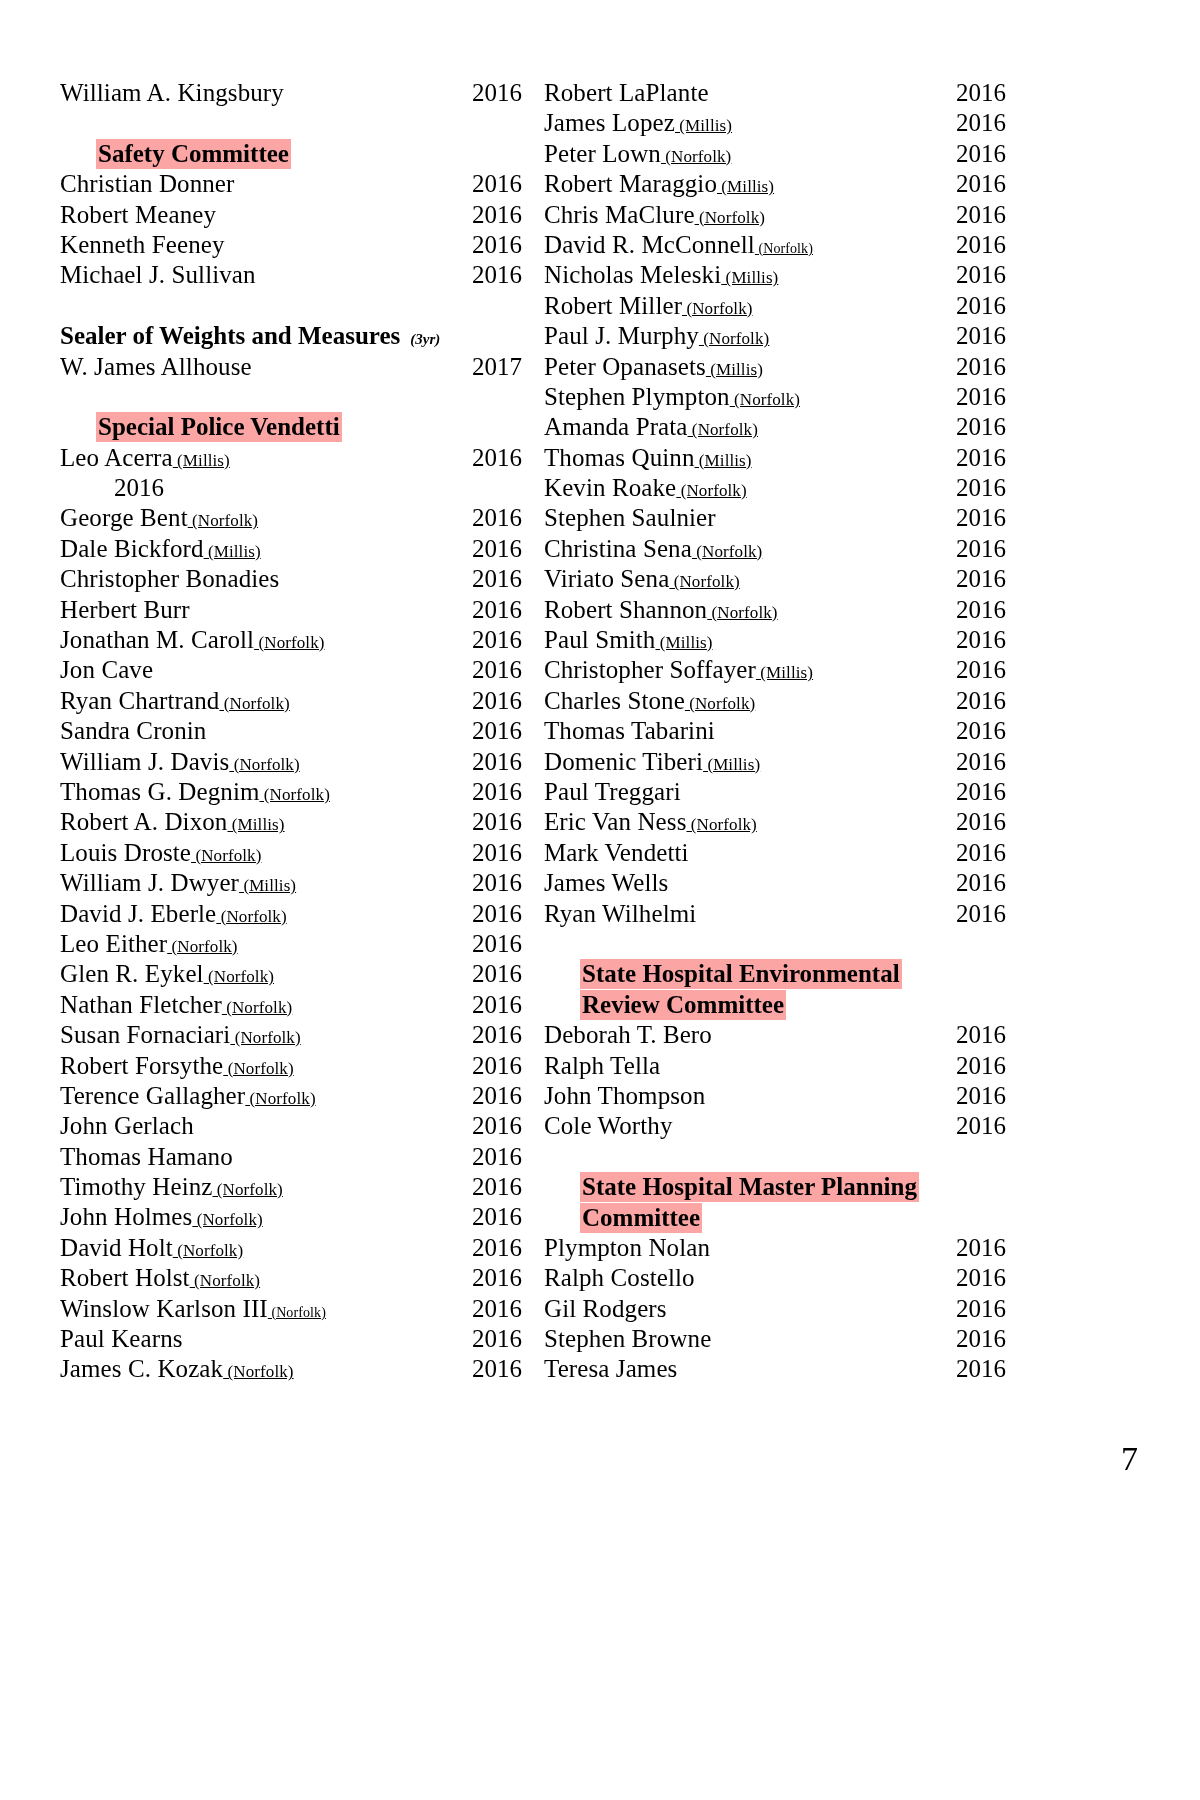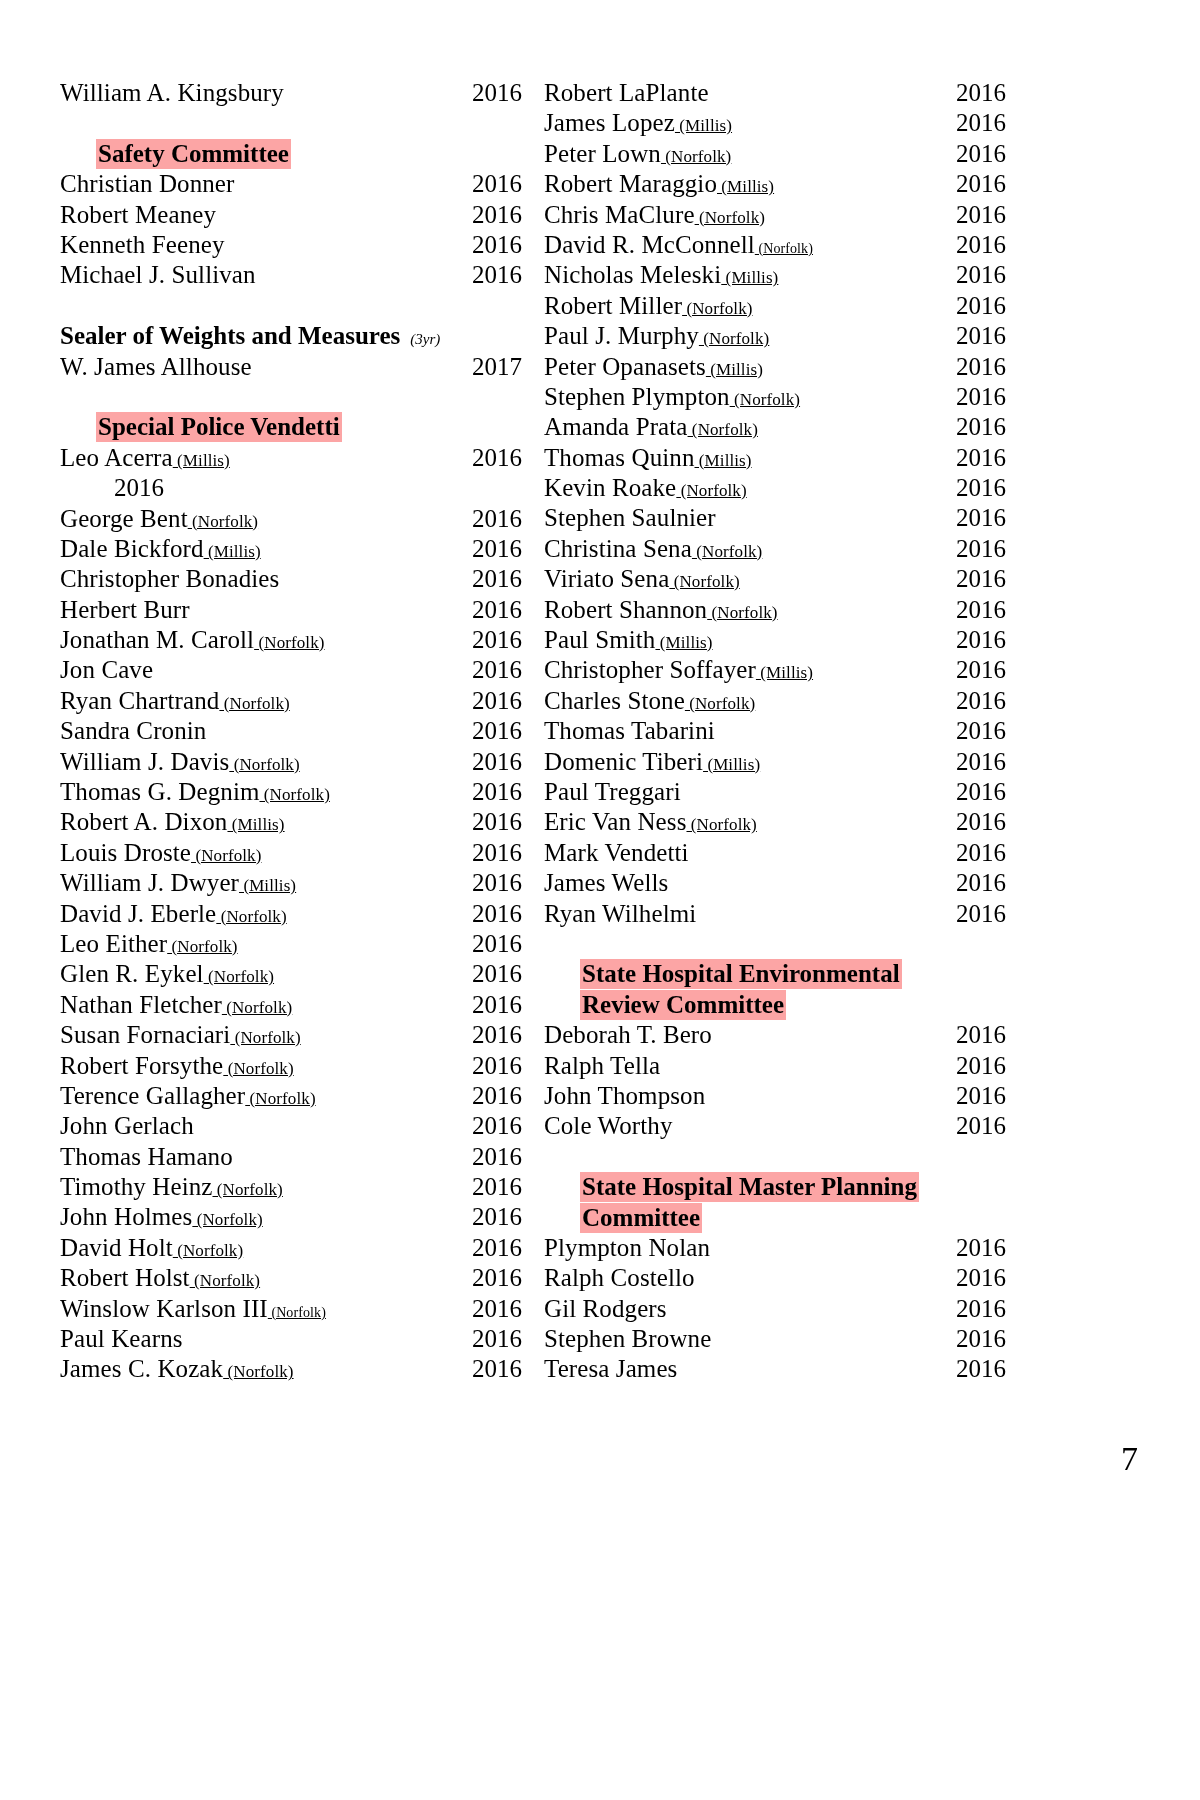--- a/index.html
+++ b/index.html
@@ -22,21 +22,21 @@
     top: 0;
     width: 1200px;
     height: 1800px;
     box-sizing: border-box;
     padding: 78px 60px 0 60px;
   }
 
   .columns {
     display: flex;
     flex-direction: row;
-    align-items: center;
+    align-items: flex-start;
     gap: 22px;
   }
 
   .col {
     width: 462px;
     flex: 0 0 462px;
   }
 
   
   .row {
@@ -82,21 +82,21 @@
   }
   .heading .hl {
     background: #fca5a5;
     padding: 1px 2px 2px 2px;
     box-decoration-break: clone;
     margin-left: 36px;
     -webkit-box-decoration-break: clone;
   }
   .heading .term {
     font-size: 15px;
-    font-weight: normal;
+    font-weight: bold;
     font-style: italic;
     margin-left: 10px;
   }
 
   
   .heading.wrap {
     height: auto;
     white-space: normal;
   }
   .heading.wrap .hl {

